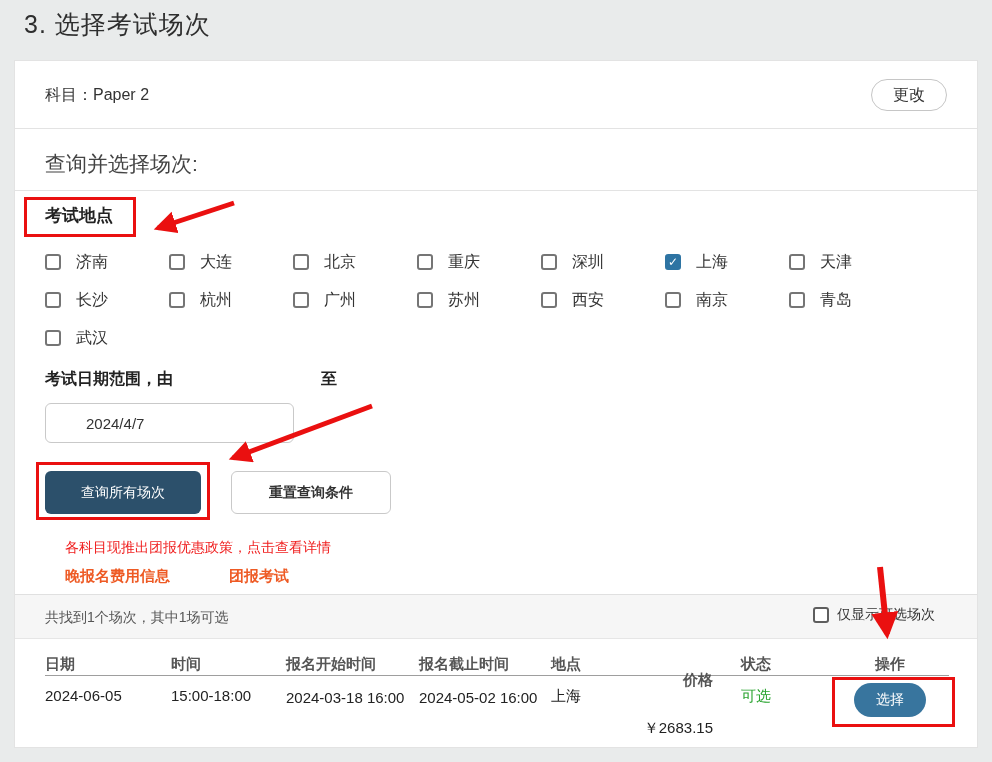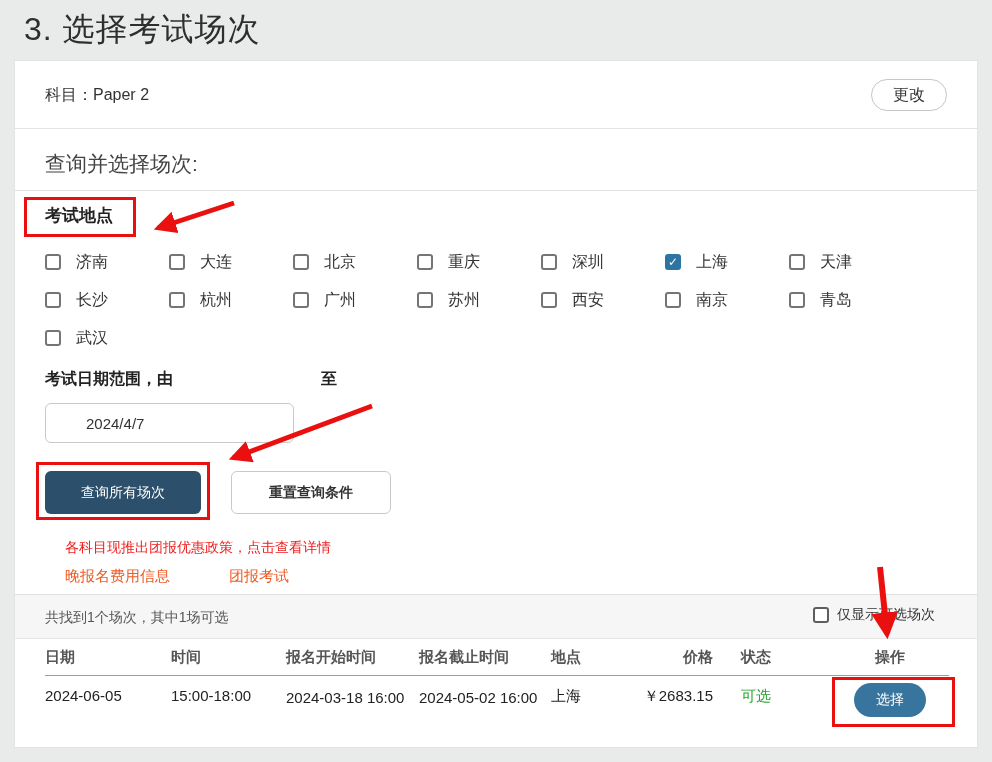--- a/index.html
+++ b/index.html
@@ -4,21 +4,21 @@
 <style>
   html,body{margin:0;padding:0;}
   body{
     width:992px;height:762px;position:relative;overflow:hidden;
     background:#e9ebeb;
     font-family:"Liberation Sans","DejaVu Sans",sans-serif;
     color:#333;
   }
   .page-title{
     position:absolute;left:24px;top:8px;
-    font-size:32px;font-weight:400;color:#2e2e2e;letter-spacing:1px;
+    font-size:25px;font-weight:400;color:#2e2e2e;letter-spacing:1px;
   }
   .card{
     position:absolute;left:14px;top:60px;width:964px;height:688px;
     background:#fff;border:1px solid #e3e3e3;box-sizing:border-box;
   }
   
   .card-header{
     position:absolute;left:0;top:0;width:100%;height:68px;
     border-bottom:1px solid #e3e3e3;box-sizing:border-box;
   }
@@ -69,21 +69,21 @@
   .btn-reset{
     position:absolute;left:216px;top:410px;width:160px;height:43px;
     background:#fff;color:#333;border:1px solid #c9c9c9;border-radius:6px;
     font-size:14px;font-weight:700;cursor:pointer;font-family:inherit;
   }
   .promo-notice{
     position:absolute;left:50px;top:478px;font-size:14px;
     color:var(--promo-red,#f01e1e);cursor:pointer;
   }
   .promo-links{position:absolute;left:50px;top:506px;font-size:15px;}
-  .link-orange{color:var(--link-orange,#ee5a24);cursor:pointer;text-decoration:none;}
+  .link-orange{color:var(--link-orange,#ee5a24);cursor:pointer;text-decoration:none;font-weight:bold;}
   .link-late-fee{position:absolute;left:0;top:0;width:170px;}
   .link-group-exam{position:absolute;left:164px;top:0;width:120px;}
   
   .results-bar{
     position:absolute;left:0;top:533px;width:100%;height:45px;
     background:#f6f6f6;border-top:1px solid #e0e0e0;border-bottom:1px solid #e6e6e6;
     box-sizing:border-box;
   }
   .results-summary{position:absolute;left:30px;top:14px;font-size:14px;color:#555;}
   .only-selectable{position:absolute;right:42px;top:11px;display:flex;align-items:center;gap:8px;cursor:pointer;}
@@ -93,21 +93,21 @@
   .session-table{position:absolute;left:30px;top:578px;width:904px;}
   .tgrid{
     display:grid;
     grid-template-columns:126px 115px 133px 132px 88px 74px 118px 1fr;
   }
   .thead{
     height:36px;align-items:center;border-bottom:1px solid #9e9e9e;
     font-size:15px;font-weight:700;color:#555;
   }
   .trow{padding-top:11px;font-size:15px;color:#222;align-items:start;}
-  .cell-price{text-align:right;}
+  .cell-price{text-align:right;margin-top:32px;}
   .cell-status{padding-left:28px;}
   .cell-action{text-align:center;}
   .cell-wrap{line-height:21px;}
   .status-ok{color:var(--status-selectable,#28a32e);}
   .btn-select{
     width:72px;height:34px;border:none;border-radius:17px;
     background:var(--select-button,#38759e);color:#fff;font-size:14px;
     cursor:pointer;font-family:inherit;margin-top:-4px;
   }
   

